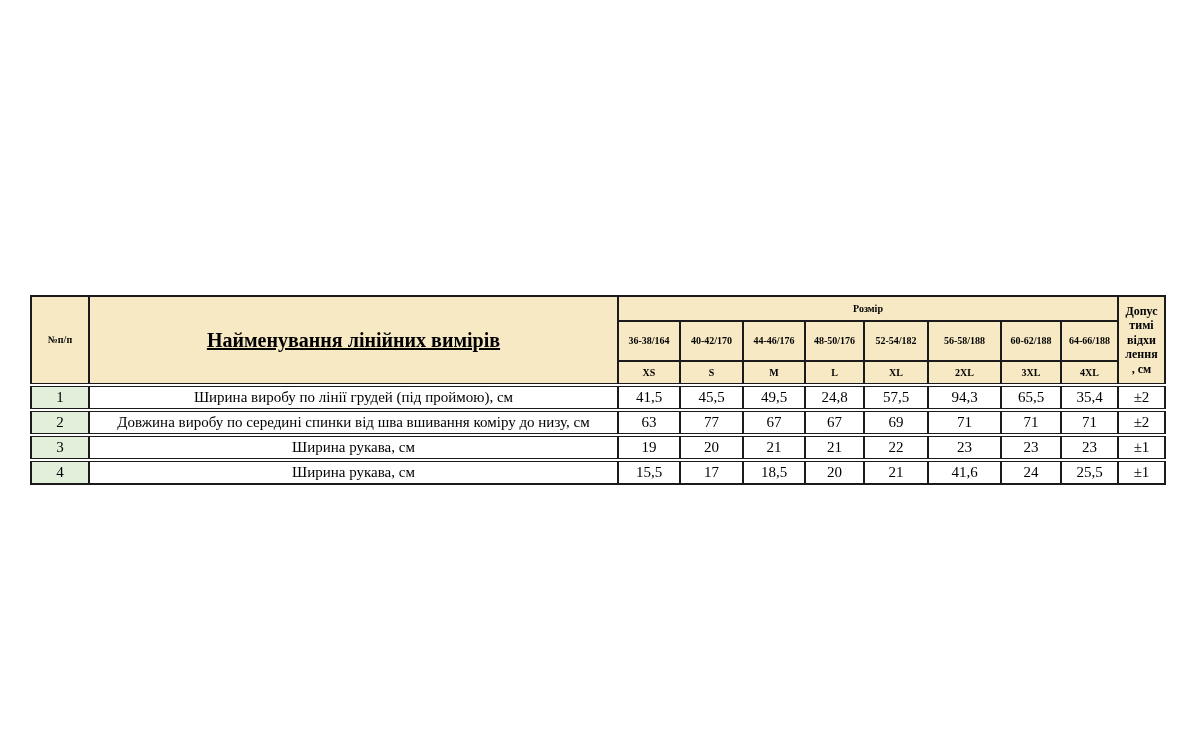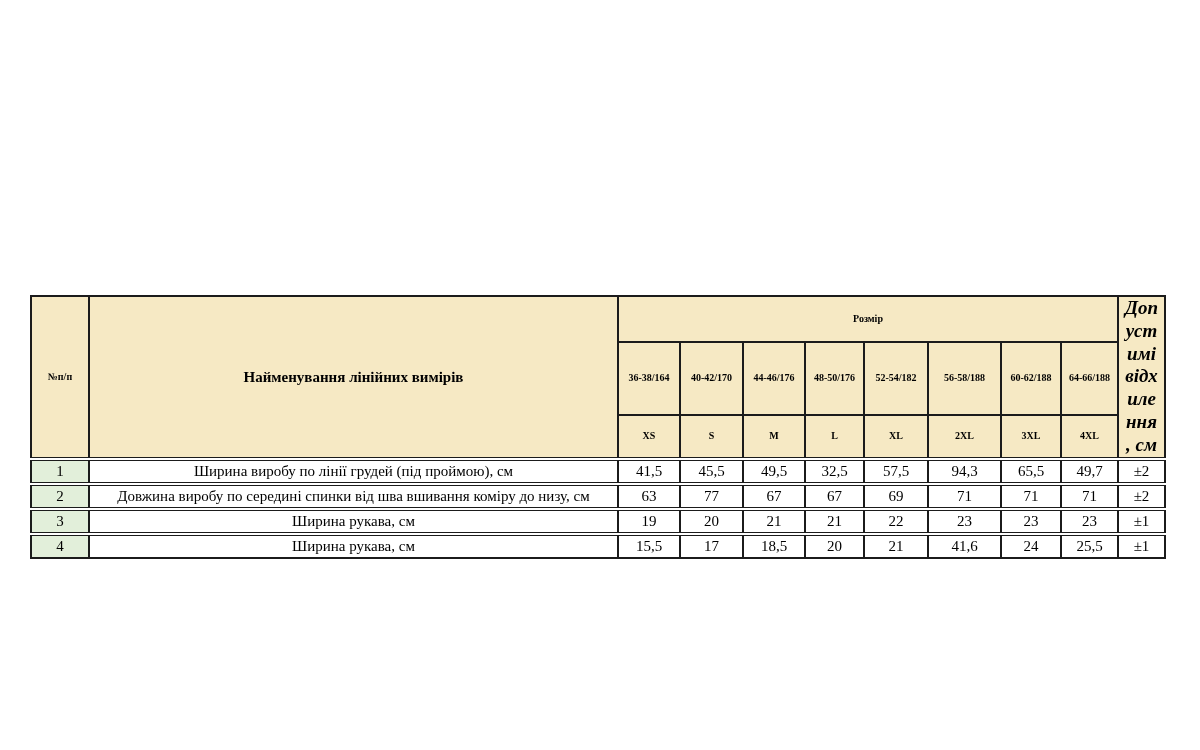--- a/index.html
+++ b/index.html
@@ -13,22 +13,22 @@
   table.size-table{border-collapse:collapse;table-layout:fixed;width:1134px;border:2px solid var(--border);}
   .size-table th,.size-table td{
     border:2px solid var(--border);
     text-align:center;vertical-align:middle;
     padding:0 2px;overflow:hidden;
   }
   .size-table th{background:var(--header-bg);font-weight:bold;font-size:10px;line-height:1.2;}
   tr.hdr-top th{height:23px;}
   tr.hdr-range th{height:38px;line-height:1.22;}
   tr.hdr-letter th{height:21px;text-align:center;}
-  th.tolerance-cell{font-size:19px;line-height:1.2;overflow-wrap:anywhere;word-break:break-word;padding:0 5px;font-style:italic;}
-  th.name-hdr{font-size:15px;}
+  th.tolerance-cell{font-size:12px;line-height:1.2;overflow-wrap:anywhere;word-break:break-word;padding:0 5px;}
+  th.name-hdr{font-size:20px;text-decoration:underline;}
   tr.data-row td{
     height:21px;font-size:15px;font-weight:400;background:#ffffff;
     border-top:4px double var(--border);
   }
   tr.data-row td.rownum{background:var(--rownum-bg);}
   tr.data-row td.meas-name{padding:0 16px;}
 </style>
 </head>
 <body>
 
@@ -74,25 +74,25 @@
       <th>3XL</th>
       <th>4XL</th>
     </tr>
 
     <tr class="data-row">
       <td class="rownum">1</td>
       <td class="meas-name">Ширина виробу по лінії грудей (під проймою), см</td>
       <td>41,5</td>
       <td>45,5</td>
       <td>49,5</td>
-      <td>32,5</td>
+      <td>24,8</td>
       <td>57,5</td>
       <td>94,3</td>
       <td>65,5</td>
-      <td>49,7</td>
+      <td>35,4</td>
       <td>±2</td>
     </tr>
     <tr class="data-row">
       <td class="rownum">2</td>
       <td class="meas-name">Довжина виробу по середині спинки від шва вшивання коміру до низу, см</td>
       <td>63</td>
       <td>77</td>
       <td>67</td>
       <td>67</td>
       <td>69</td>

